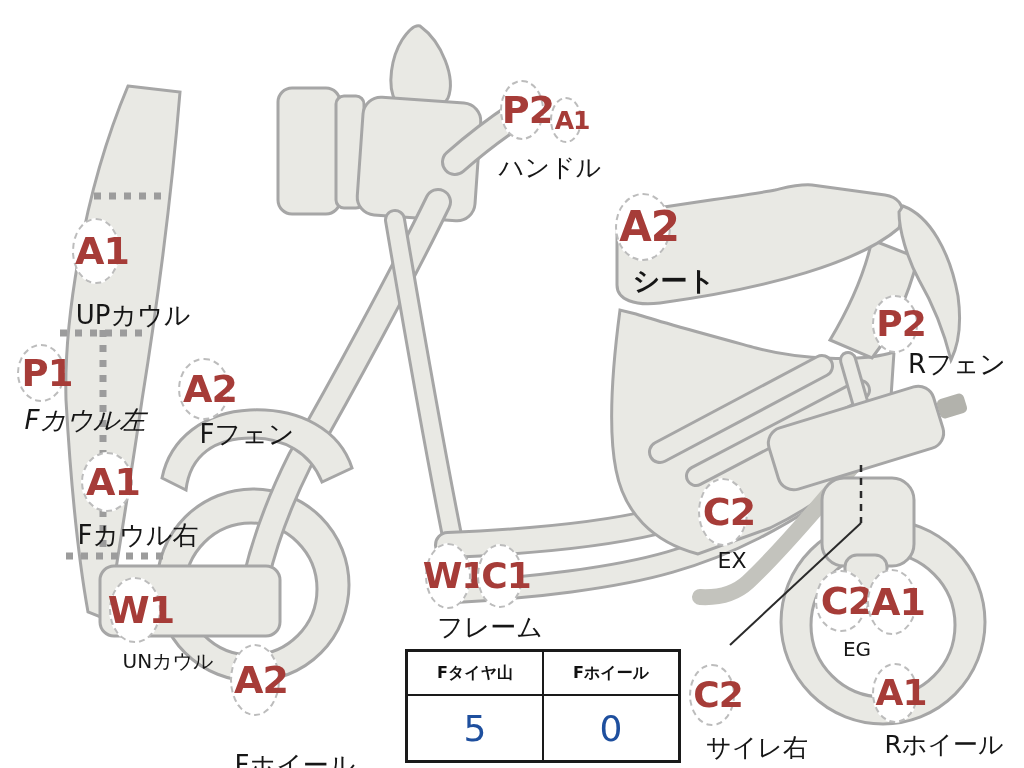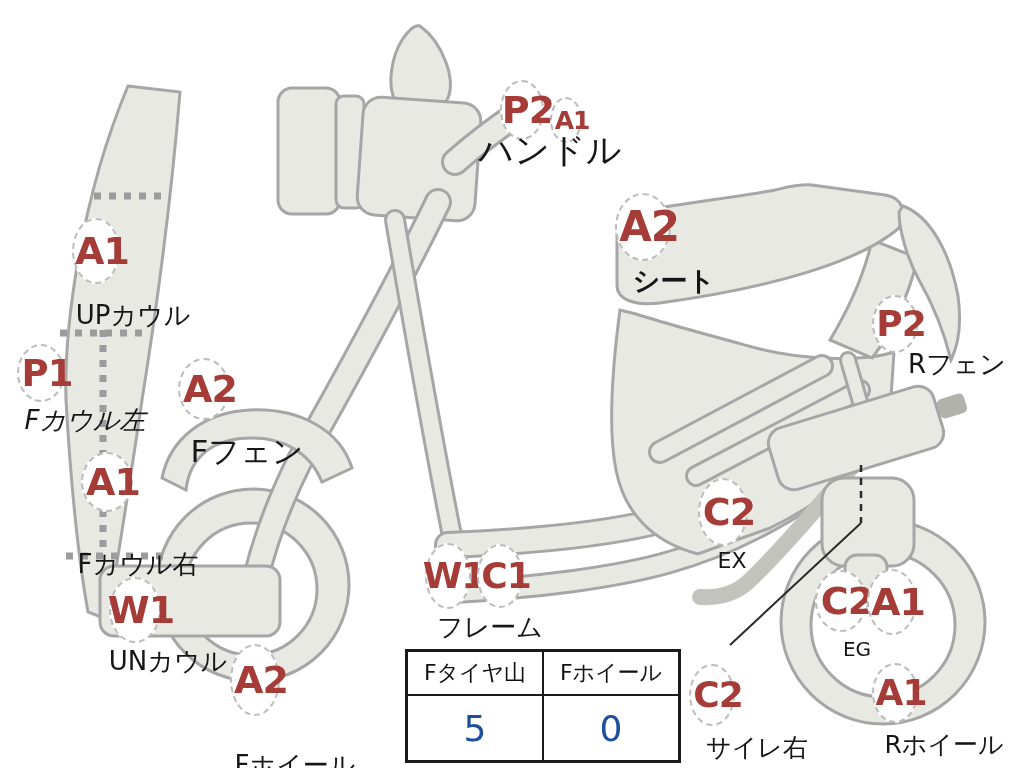--- a/index.html
+++ b/index.html
@@ -17,21 +17,21 @@
   }
   .part-label{
     position:absolute;transform:translate(-50%,-50%);
     color:#161616;white-space:nowrap;z-index:6;font-weight:500;
   }
   .tire-table{
     position:absolute;left:405px;top:649px;border-collapse:collapse;
     background:#fff;border:3px solid #1a1a1a;z-index:7;
   }
   .tire-table th,.tire-table td{border:2px solid #1a1a1a;width:134px;text-align:center;padding:0;}
-  .tire-table th{height:42px;font-size:22px;font-weight:400;color:#111;}
+  .tire-table th{height:42px;font-size:16px;font-weight:700;color:#111;}
   .tire-table td{height:64px;font-size:36px;font-weight:500;color:#1e4f9e;}
 </style>
 </head>
 <body>
 
 <div class="stage">
 
   <svg width="1024" height="768" viewBox="0 0 1024 768">
     <g fill="#e9e9e4" stroke="#a6a6a6" stroke-width="3">
 
@@ -119,36 +119,36 @@
 
       <g fill="none" stroke="#2a2a2a">
         <path d="M861,465 L861,523" stroke-width="2.5" stroke-dasharray="7 6"></path>
         <path d="M861,523 L730,645" stroke-width="2"></path>
       </g>
     </g>
   </svg>
 
   <div class="code-circle" style="left:522px;top:110px;width:44px;height:60px;font-size:38px;">P2</div>
   <div class="code-circle" style="left:566px;top:120px;width:32px;height:46px;font-size:25px;">A1</div>
-  <div class="part-label" style="left:550px;top:150px;font-size:35px;">ハンドル</div>
+  <div class="part-label" style="left:550px;top:167px;font-size:25px;">ハンドル</div>
 
   <div class="code-circle" style="left:96px;top:251px;width:48px;height:66px;font-size:38px;">A1</div>
   <div class="part-label" style="left:133px;top:299px;font-size:26px;margin-top:16px;">UPカウル</div>
 
   <div class="code-circle" style="left:41px;top:373px;width:48px;height:58px;font-size:37px;">P1</div>
   <div class="part-label" style="left:85px;top:420px;font-size:26px;font-style:italic;">Fカウル左</div>
 
   <div class="code-circle" style="left:204px;top:389px;width:52px;height:62px;font-size:38px;">A2</div>
-  <div class="part-label" style="left:247px;top:452px;font-size:31px;">Fフェン</div>
+  <div class="part-label" style="left:247px;top:434px;font-size:26px;">Fフェン</div>
 
   <div class="code-circle" style="left:107px;top:482px;width:52px;height:60px;font-size:38px;">A1</div>
-  <div class="part-label" style="left:138px;top:564px;font-size:26px;">Fカウル右</div>
+  <div class="part-label" style="left:138px;top:535px;font-size:26px;">Fカウル右</div>
 
   <div class="code-circle" style="left:135px;top:610px;width:52px;height:66px;font-size:38px;">W1</div>
-  <div class="part-label" style="left:168px;top:661px;font-size:26px;">UNカウル</div>
+  <div class="part-label" style="left:168px;top:661px;font-size:20px;">UNカウル</div>
 
   <div class="code-circle" style="left:255px;top:680px;width:50px;height:72px;font-size:38px;">A2</div>
   <div class="part-label" style="left:295px;top:731px;font-size:26px;margin-top:34px;">Fホイール</div>
 
   <div class="code-circle" style="left:448px;top:576px;width:46px;height:66px;font-size:36px;">W1</div>
   <div class="code-circle" style="left:500px;top:576px;width:46px;height:64px;font-size:36px;">C1</div>
   <div class="part-label" style="left:490px;top:627px;font-size:26px;">フレーム</div>
 
   <div class="code-circle" style="left:643px;top:227px;width:56px;height:68px;font-size:42px;">A2</div>
   <div class="part-label" style="left:674px;top:281px;font-size:27px;font-weight:bold;">シート</div>

